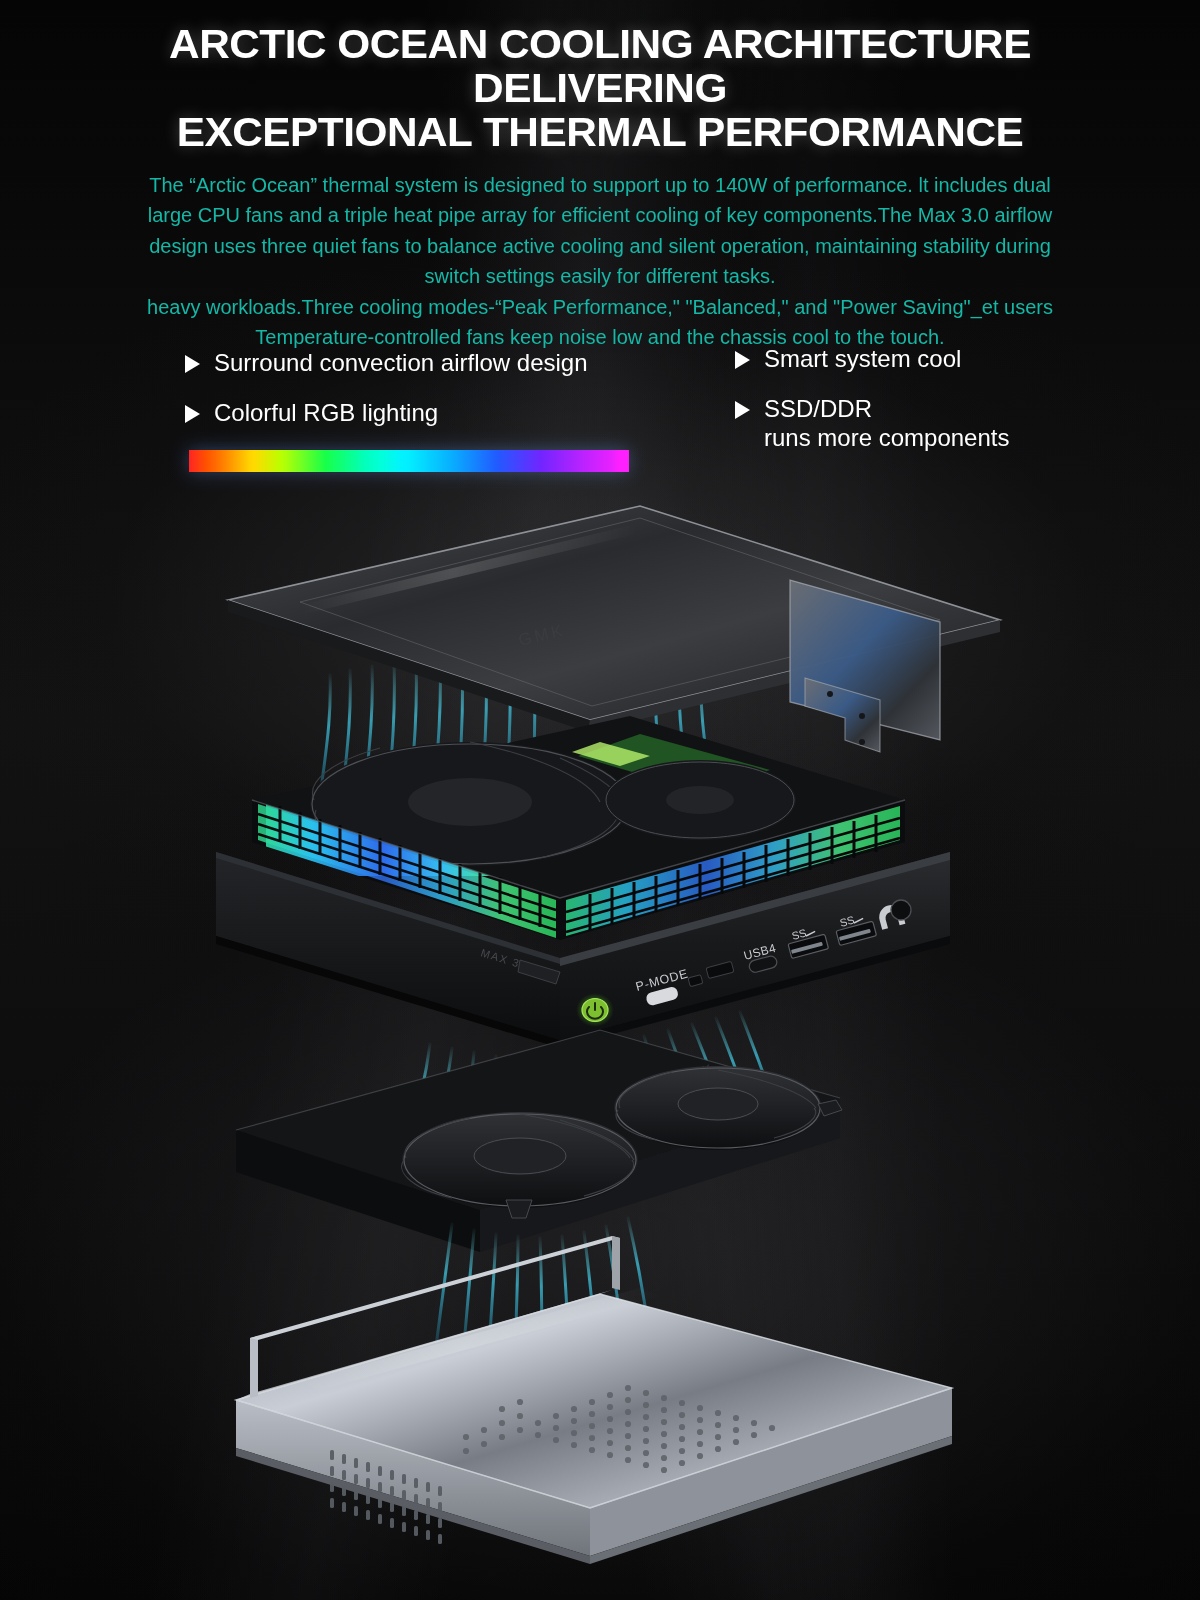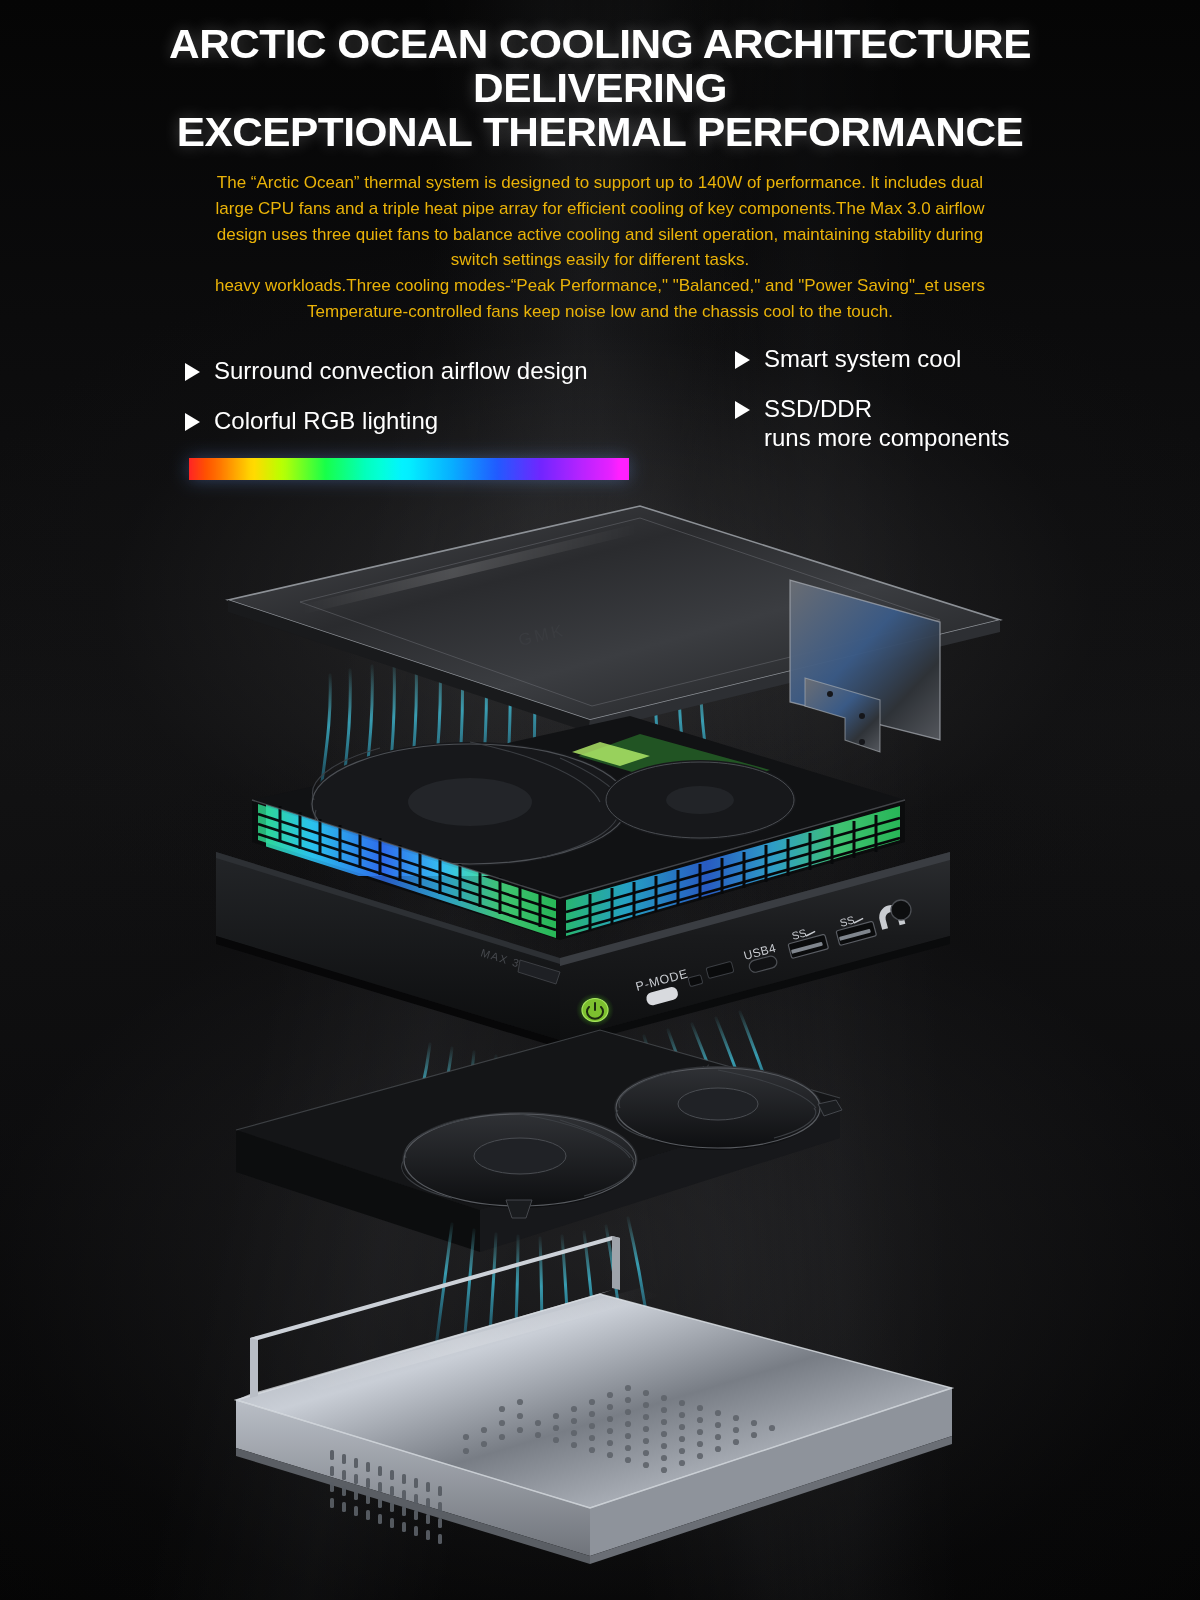--- a/index.html
+++ b/index.html
@@ -52,39 +52,39 @@
     transform: scaleX(1.06);
     text-shadow: 0 0 14px rgba(255,255,255,.25);
     margin: 0 auto;
     width: 1010px;
   }
   .title .ln { display: block; }
 
   .paragraph {
     margin: 16px auto 0;
     width: 980px;
-    color: #eab308;
-    font-size: 17px;
+    color: #14b8a6;
+    font-size: 20px;
     line-height: 1.52;
     text-align: center;
   }
   .paragraph .pl { display: block; }
 
   
   .features {
     position: absolute;
     top: 345px;
     left: 0;
     width: 1200px;
     z-index: 5;
   }
   .feat-col {
     position: absolute;
   }
-  .col-left { left: 185px; top: 12px; width: 470px; }
+  .col-left { left: 185px; top: 4px; width: 470px; }
   .col-right { left: 735px; top: 0; width: 420px; }
 
   .feat {
     display: flex;
     align-items: flex-start;
     gap: 14px;
     margin-bottom: 22px;
   }
   .tri {
     width: 0; height: 0;

